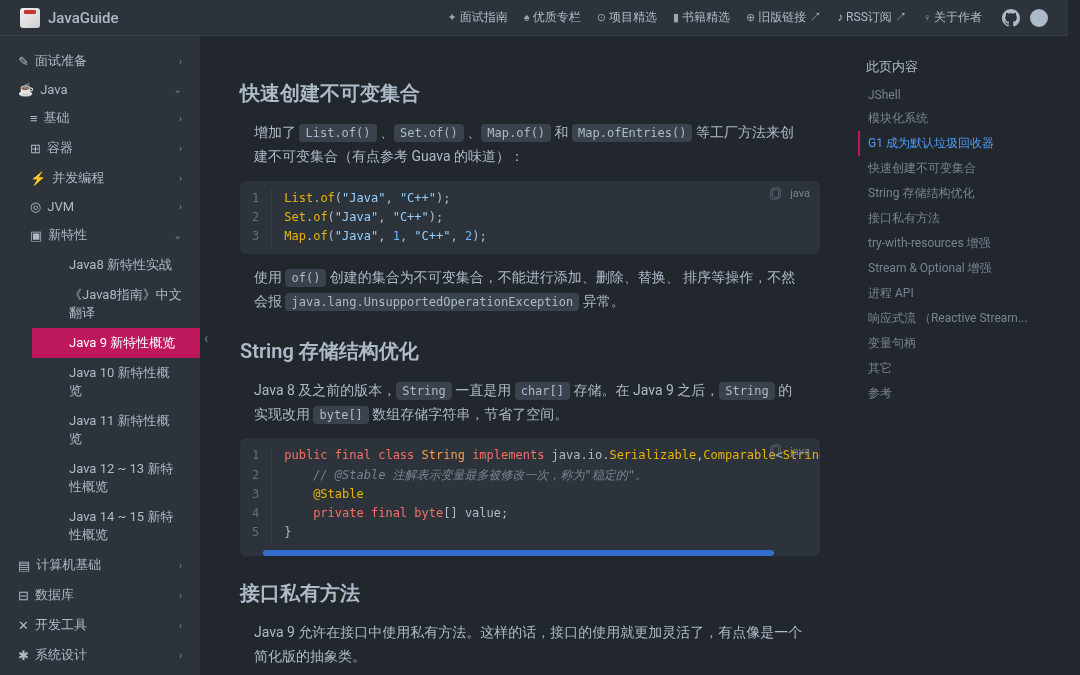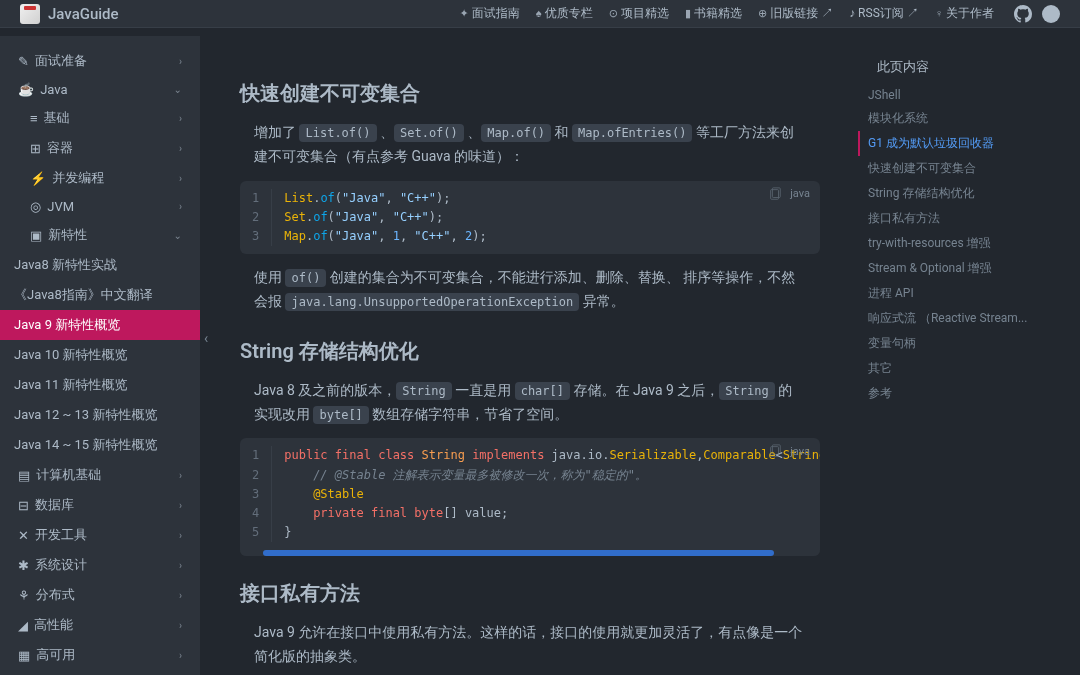--- a/index.html
+++ b/index.html
@@ -1,56 +1,56 @@
 <!DOCTYPE html>
 <html><head>
 <meta charset="utf-8">
 <style>
 * { margin: 0; padding: 0; box-sizing: border-box; }
 body { font-family: -apple-system, BlinkMacSystemFont, "Segoe UI", Roboto, sans-serif; background: #22272e; color: #adbac7; font-size: 14px; overflow: hidden; }
-.navbar { position: fixed; top: 0; left: 0; right: 0; height: 28px; background: #2d333b; display: flex; align-items: center; padding: 0 20px; z-index: 100; border-bottom: 1px solid #373e47; }
+.navbar { position: fixed; top: 0; left: 0; right: 12px; height: 36px; background: #2d333b; display: flex; align-items: center; padding: 0 20px; z-index: 100; border-bottom: 1px solid #373e47; }
 .navbar-brand { display: flex; align-items: center; gap: 8px; color: #adbac7; font-size: 15px; font-weight: 500; }
 .navbar-brand .logo { width: 20px; height: 20px; background: linear-gradient(135deg, #f0f0f0 0%, #d0d0d0 100%); border-radius: 3px; position: relative; }
 .navbar-brand .logo::before { content: ''; position: absolute; top: 2px; left: 4px; width: 12px; height: 4px; background: #cc3333; border-radius: 1px; }
 .navbar-links { display: flex; gap: 16px; margin-left: auto; align-items: center; }
 .navbar-link { color: #adbac7; text-decoration: none; font-size: 12px; display: flex; align-items: center; gap: 3px; }
 .navbar-link .ico { font-size: 11px; opacity: 0.85; }
 .navbar-icons { display: flex; gap: 10px; margin-left: 20px; align-items: center; }
 .navbar-icons .icon { width: 18px; height: 18px; fill: #adbac7; cursor: pointer; }
 .sidebar { position: fixed; top: 36px; left: 0; bottom: 0; width: 200px; background: #2d333b; overflow-y: auto; padding: 10px 0; }
 .sidebar-item { display: flex; align-items: center; justify-content: space-between; padding: 6px 18px; color: #adbac7; cursor: pointer; font-size: 13px; }
 .sidebar-item .label { display: flex; align-items: center; gap: 6px; }
 .sidebar-item .chev { font-size: 10px; opacity: 0.6; }
 .sidebar-item.sub { padding-left: 30px; font-size: 13px; }
 .sidebar-item.active { background: #be185d; color: #fff; }
-.sidebar-item.sub.l2 { padding-left: 14px; }
+.sidebar-item.sub.l2 { padding-left: 37px; margin-left: 32px; }
 .collapse-btn { position: fixed; left: 200px; top: 50%; transform: translateY(-50%); width: 12px; height: 28px; display: flex; align-items: center; justify-content: center; color: #768390; cursor: pointer; z-index: 50; font-size: 14px; }
 .main { margin-left: 212px; margin-right: 232px; margin-top: 36px; padding: 20px 28px; height: calc(100vh - 36px); overflow-y: auto; }
 .main h2 { font-size: 20px; color: #adbac7; margin: 24px 0 14px; font-weight: 600; }
 .main p { line-height: 1.7; margin: 10px 14px; color: #adbac7; font-size: 14px; }
 .code-inline { background: #3a424d; padding: 2px 6px; border-radius: 4px; font-family: Consolas, Monaco, monospace; font-size: 12px; color: #adbac7; }
 .code-block { background: #2d333b; border-radius: 6px; margin: 12px 0; position: relative; overflow: hidden; }
 .code-header { position: absolute; top: 6px; right: 10px; display: flex; gap: 8px; align-items: center; }
 .code-lang { font-size: 11px; color: #768390; }
 .code-copy { width: 14px; height: 14px; cursor: pointer; opacity: 0.6; }
 .code-body { display: flex; font-family: Consolas, Monaco, monospace; font-size: 12px; line-height: 1.6; padding: 8px 0; }
 .line-numbers { color: #636e7b; padding: 0 12px; text-align: right; user-select: none; border-right: 1px solid #373e47; }
 .code-lines { padding: 0 12px; flex: 1; overflow-x: auto; white-space: pre; }
 .code-scroll { height: 6px; background: #2d333b; position: relative; }
 .code-scroll::before { content: ''; position: absolute; left: 4%; width: 88%; height: 6px; background: #316dca; border-radius: 3px; }
 .kw { color: #f47067; }
 .cls { color: #eab308; }
 .str { color: #96d0ff; }
 .num { color: #6cb6ff; }
-.fn { color: #0ea5e9; }
+.fn { color: #eab308; }
 .type { color: #f69d50; }
 .cmt { color: #768390; font-style: italic; }
 .anno { color: #eab308; }
 .toc { position: fixed; top: 50px; right: 12px; width: 210px; padding: 8px 0; font-size: 12px; }
-.toc-title { color: #adbac7; font-weight: 500; margin-bottom: 8px; padding-left: 8px; font-size: 13px; margin-left: 11px; }
+.toc-title { color: #adbac7; font-weight: 500; margin-bottom: 8px; padding-left: 8px; font-size: 13px; }
 .toc-item { padding: 4px 8px; color: #768390; cursor: pointer; border-left: 2px solid transparent; }
 .toc-item.active { color: #539bf5; border-left: 2px solid #be185d; }
 ::-webkit-scrollbar { width: 8px; height: 8px; }
 ::-webkit-scrollbar-thumb { background: #444c56; border-radius: 4px; }
 ::-webkit-scrollbar-track { background: transparent; }
 </style>
 </head>
 <body>
 
 <div class="navbar">

